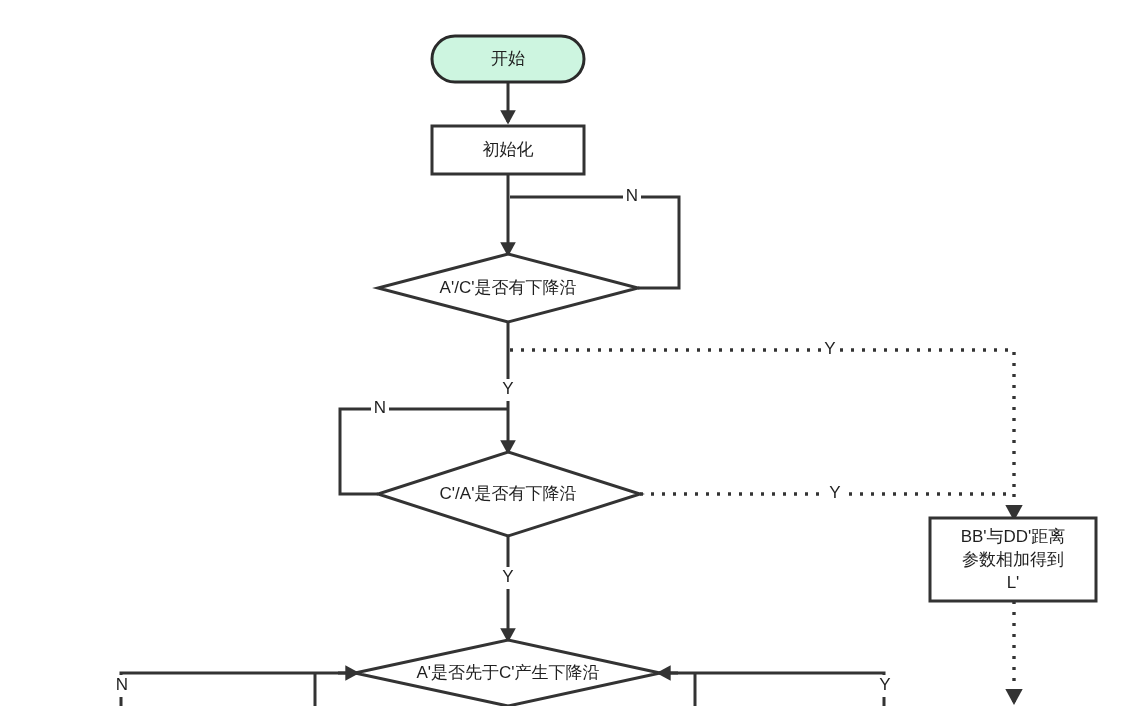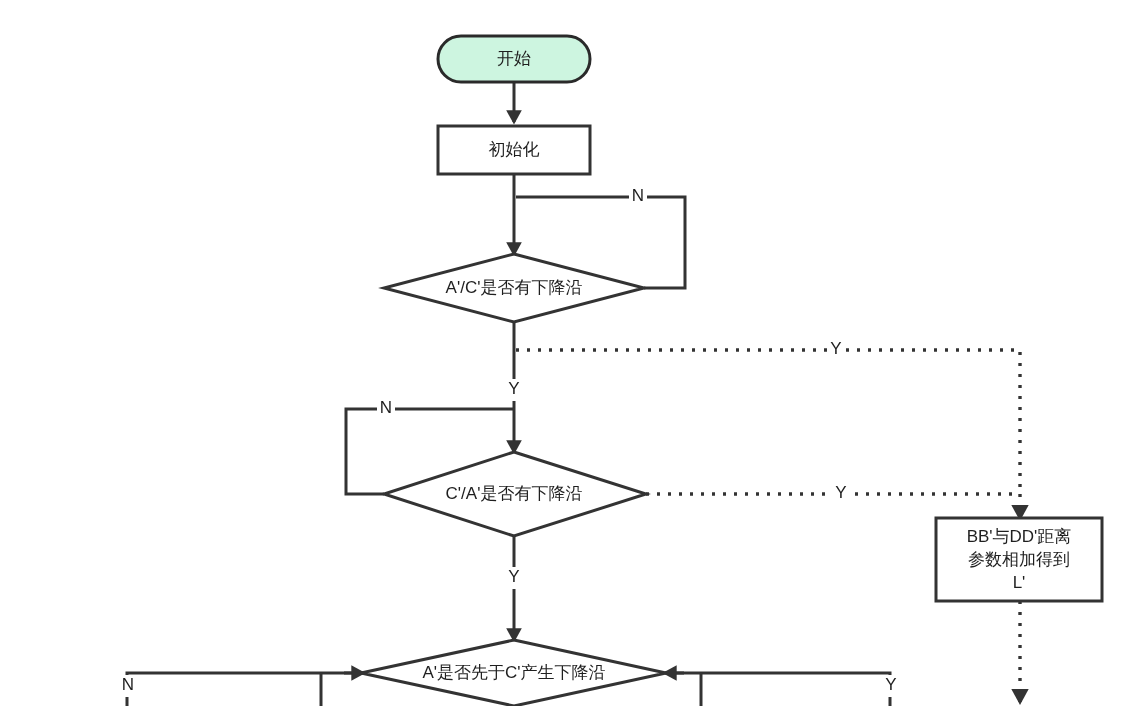--- a/index.html
+++ b/index.html
@@ -9,21 +9,21 @@
   }
   body {
     width: 1131px;
     height: 706px;
     font-family: "Liberation Sans", "DejaVu Sans", sans-serif;
     overflow: hidden;
     position: relative;
   }
   #flowchart-root {
     position: absolute;
-    left: 6px;
+    left: 0;
     top: 0;
     width: 921px;
     height: 706px;
   }
   svg#flow-svg {
     display: block;
     width: 1131px;
     height: 706px;
   }
   .node-text {

